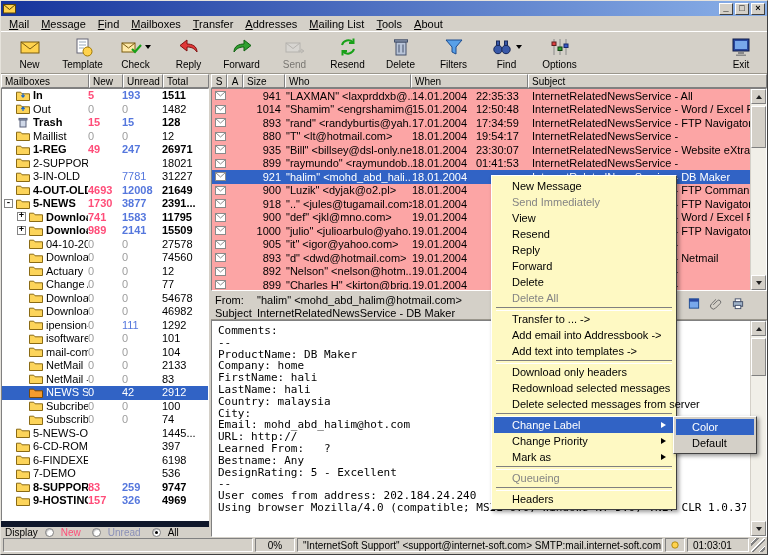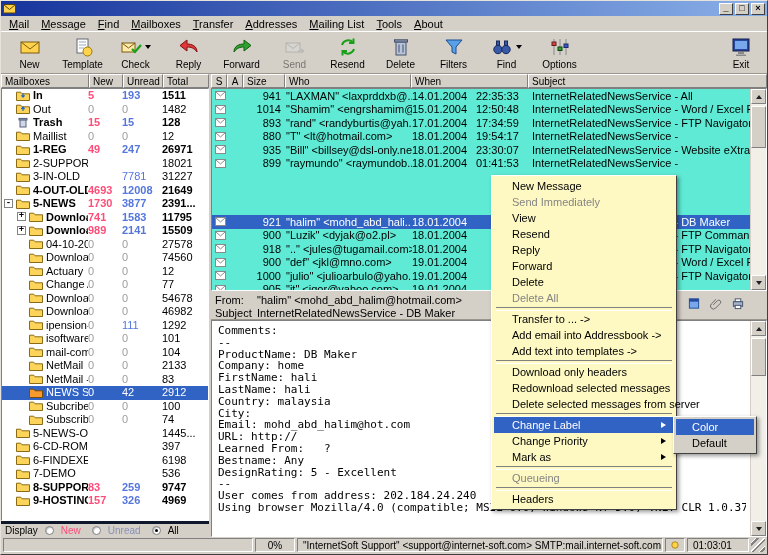--- a/index.html
+++ b/index.html
@@ -46,34 +46,34 @@
   .sb-tree { flex:1; display:flex; align-items:center; overflow:hidden; padding-left:2px; min-width:0; }
   .lvl1 { padding-left:15px; }
   .expander { width:9px; height:9px; border:1px solid #848484; background:#fff; color:#000; font-size:9px; line-height:7px; text-align:center; margin-right:3px; flex:none; font-family:"Liberation Mono",monospace; }
   .exp-space { width:12px; flex:none; }
   .sb-icon { margin-right:3px; flex:none; display:flex; } .sb-icon svg { width:14px; height:11px; }
   .sb-label { overflow:hidden; }
   .sb-new { width:34px; flex:none; color:var(--new); }
   .sb-unread { width:40px; flex:none; color:var(--unread); }
   .sb-total { width:46px; flex:none; color:#000; }
   .zero { color:#9d9d9d !important; }
-  .display-row { height:16px; background:#d4d0c8; display:flex; align-items:center; gap:7px; padding:0 4px; font-size:10px; flex:none; border-top:3px solid #0f172a; }
+  .display-row { height:16px; background:#d4d0c8; display:flex; align-items:center; gap:7px; padding:0 4px; font-size:10px; flex:none; border-top:6px solid #0f172a; }
   .radio { width:9px; height:9px; border-radius:50%; border:1px solid #808080; background:#fff; position:relative; flex:none; box-shadow:inset 1px 1px 1px rgba(0,0,0,.25); }
   .radio.sel::after { content:""; position:absolute; inset:2px; background:#000; border-radius:50%; }
   .radio-label { margin-right:4px; }
 
   
   .content { flex:1; display:flex; flex-direction:column; min-width:0; }
   .list-heads { display:flex; height:14px; flex:none; }
   .hc-s { width:16px; justify-content:center; } .hc-a { width:16px; justify-content:center; }
   .hc-size { width:42px; } .hc-who { width:126px; } .hc-when { width:117px; } .hc-subject { flex:1; }
-  .msg-area { height:203px; position:relative; background:#5eead4; border:1px solid; border-color:#808080 #fff #fff #808080; flex:none; }
+  .msg-area { height:203px; position:relative; background:#fca5a5; border:1px solid; border-color:#808080 #fff #fff #808080; flex:none; }
   .msg-rows { position:absolute; inset:0 16px 0 0; overflow:hidden; }
   .msg-row { height:13.5px; display:flex; align-items:center; white-space:nowrap; }
-  .msg-row.selected { background:var(--accent); color:#fff;margin-top:45px; }
+  .msg-row.selected { background:var(--accent); color:#fff; }
   .m-s { width:16px; flex:none; display:flex; justify-content:center; }
   .m-a { width:16px; flex:none; }
   .m-size { width:42px; flex:none; text-align:right; padding-right:5px; }
   .m-who { width:126px; flex:none; overflow:hidden; }
   .m-date { width:64px; flex:none; }
   .m-time { width:56px; flex:none; }
   .m-subj { flex:1; overflow:hidden; }
 
   
   .scroll-v { position:absolute; top:0; right:0; bottom:0; width:16px; background:#f1efe8; border-left:1px solid #d4d0c8; }

